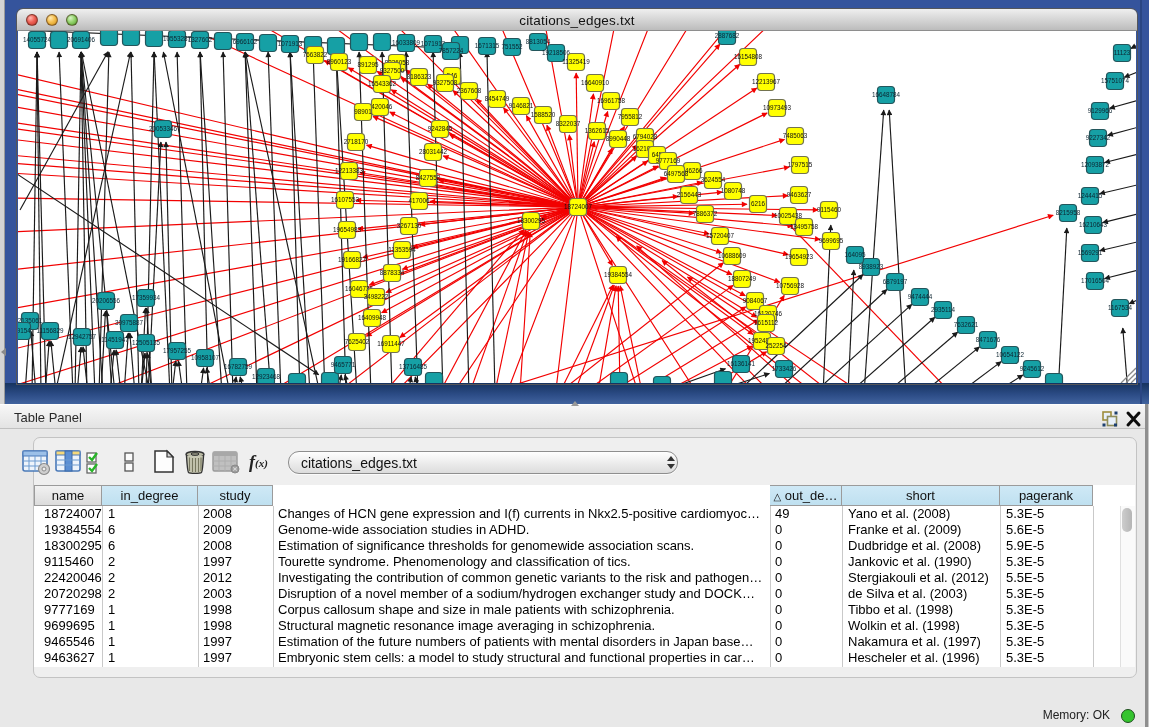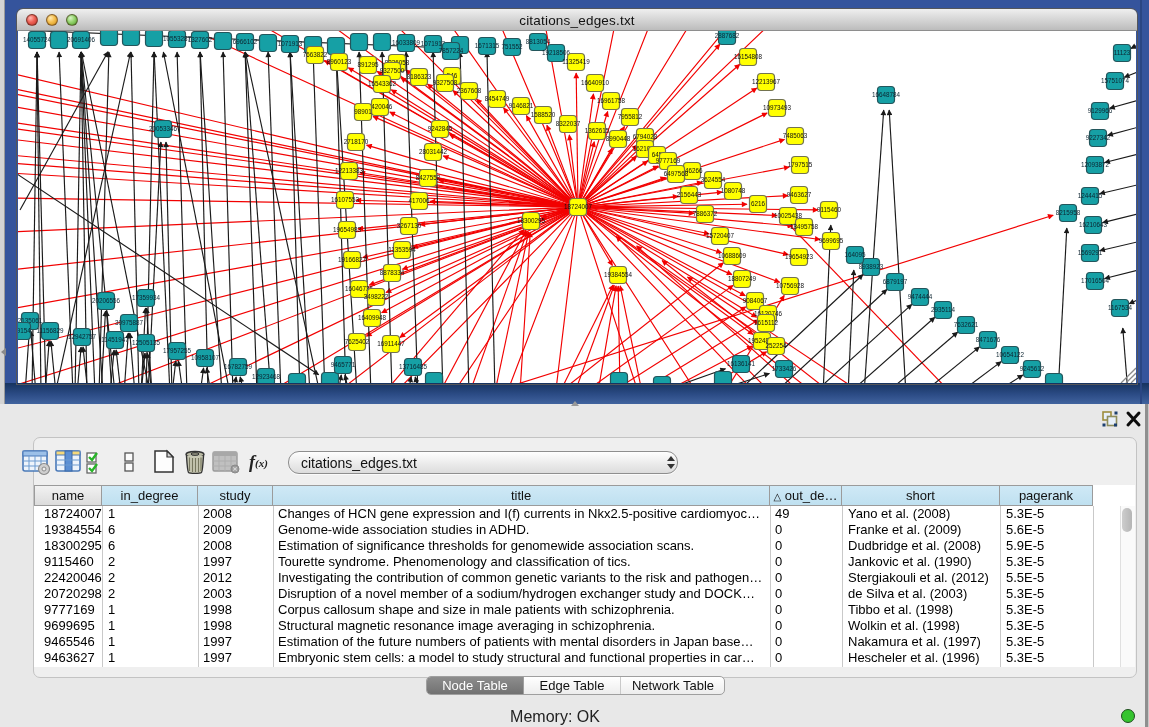--- a/index.html
+++ b/index.html
@@ -26,21 +26,21 @@
 .cline{position:absolute;top:0;width:1px;height:161px;background:#c9c9c9}
 .trow{position:absolute;left:34px;width:1101px;height:16px;font-size:13px;color:#000;line-height:16px}
 .trow span{position:absolute;top:0;white-space:nowrap}
 .clip{overflow:hidden;display:inline-block}
 #sbar{left:1120px;top:506px;width:15px;height:161px;background:#fafafa;border-left:1px solid #e0e0e0}
 #sthumb{left:1122px;top:508px;width:10px;height:24px;background:linear-gradient(90deg,#cdcdcd,#b5b5b5);border-radius:5px}
 
 #tabs{left:426px;top:676px;width:299px;height:19px;border:1px solid #9f9f9f;border-radius:5px;background:linear-gradient(#fff,#ededed);overflow:hidden}
 .tab{position:absolute;top:0;height:19px;font-size:13px;text-align:center;line-height:18px;color:#111}
 .tab.sel{background:linear-gradient(#8d8d8d,#6e6e6e);color:#fff}
-#mem{left:0;top:708px;width:1110px;text-align:center;font-size:16px;color:#222}
+#mem{left:0;top:708px;width:1110px;text-align:right;font-size:12px;color:#222}
 #memdot{left:1121px;top:709px;width:14px;height:14px;border-radius:50%;background:#35c42f;border:1.5px solid #1f4d1f}
 #rstrip{left:1145px;top:404px;width:4px;height:323px;background:#8f8f8f;border-right:1px solid #c9c9c9}
 </style></head><body>
 <div id="stage">
 <div id="desktop" class="abs">
       <div class="lstrip abs"></div>
       <div class="bstrip abs"></div>
       <div class="rline abs"></div>
     </div>
 <div id="win" class="abs">
@@ -528,20 +528,23 @@
           <text x="578.0" y="209.0" font-size="6.3" text-anchor="middle" fill="#111" font-family="Liberation Sans, sans-serif">18724007</text>
           <g stroke="#8a8a8a" stroke-width="1.3">
             <line x1="1136" y1="368" x2="1121" y2="383"></line>
             <line x1="1136" y1="373" x2="1126" y2="383"></line>
             <line x1="1136" y1="378" x2="1131" y2="383"></line>
           </g>
         </svg>
       </div>
 </div>
 <div id="tpanel" class="abs">
+ <div id="tpbar" class="abs">
+        <div class="t">Table Panel</div>
+      </div>
  <svg class="abs" style="left:1100px;top:5px" width="44" height="20" viewBox="0 0 44 20">
   <rect x="3" y="3" width="8" height="8" fill="#e8f0fa" stroke="#9d8d3c" stroke-width="1.6"></rect>
   <rect x="7.5" y="7.5" width="9" height="9" fill="#e8f0fa" stroke="#8d8d5c" stroke-width="1.6"></rect>
   <rect x="14.5" y="2.5" width="3" height="3" fill="#1c3f6e"></rect>
         <rect x="2.5" y="14.5" width="3" height="3" fill="#1c3f6e"></rect>
         <rect x="14" y="14.5" width="3" height="3" fill="#1c3f6e"></rect>
   <path d="M28 4 L39 16 M39 4 L28 16" stroke="#0c0c0c" stroke-width="3" stroke-linecap="round"></path>
  </svg>
  <div id="inner" class="abs"></div>
 </div>
@@ -591,21 +594,20 @@
 <div class="abs" style="left:288px;top:451px;width:390px;height:23px;border:1px solid #8e8e8e;border-radius:11px;background:linear-gradient(#fefefe,#dcdcdc);box-shadow:0 1px 0 rgba(255,255,255,.7)">
  <div class="abs" style="left:12px;top:3px;font-size:14px;color:#111">citations_edges.txt</div>
  <div class="abs" style="left:378px;top:4px;width:0;height:0;border-left:4px solid transparent;border-right:4px solid transparent;border-bottom:5px solid #333"></div>
  <div class="abs" style="left:378px;top:12px;width:0;height:0;border-left:4px solid transparent;border-right:4px solid transparent;border-top:5px solid #333"></div>
 </div>
 
 <div class="abs" style="left:34px;top:485px;width:1101px;height:21px;background:#fff"></div>
 <div class="hc gray" style="left:34px;width:68px;border-left:1px solid #9b9b9b">name</div>
 <div class="hc" style="left:102px;width:96px">in_degree</div>
 <div class="hc" style="left:198px;width:75px">study</div>
-<div class="hc" style="left:273px;width:497px">title</div>
 <div class="hc" style="left:770px;width:72px"><span style="font-size:10px">△</span> out_de…</div>
 <div class="hc" style="left:842px;width:158px">short</div>
 <div class="hc" style="left:1000px;width:93px">pagerank</div>
 <div id="tbody" class="abs">
  <div class="cline" style="left:68px"></div>
       <div class="cline" style="left:164px"></div>
  <div class="cline" style="left:239px"></div>
       <div class="cline" style="left:736px"></div>
  <div class="cline" style="left:808px"></div>
       <div class="cline" style="left:966px"></div>
@@ -696,22 +698,17 @@
 <span style="left:10px">9463627</span>
       <span style="left:74px">1</span>
       <span style="left:169px">1997</span>
       <span style="left:244px;width:487px" class="clip">Embryonic stem cells: a model to study structural and functional properties in car…</span>
       <span style="left:741px">0</span>
       <span style="left:814px">Hescheler et al. (1996)</span>
       <span style="left:972px">5.3E-5</span>
     </div>
 <div id="sbar" class="abs"></div>
     <div id="sthumb" class="abs"></div>
-<div id="tabs" class="abs">
- <div class="tab sel" style="left:0;width:96px">Node Table</div>
- <div class="tab" style="left:96px;width:97px;border-left:1px solid #9f9f9f">Edge Table</div>
- <div class="tab" style="left:193px;width:105px;border-left:1px solid #c9c9c9">Network Table</div>
-</div>
 <div id="mem" class="abs">Memory: OK</div>
     <div id="memdot" class="abs"></div>
 <div id="rstrip" class="abs"></div>
 <div class="abs" style="left:1px;top:348px;width:0;height:0;border-top:4px solid transparent;border-bottom:4px solid transparent;border-right:5px solid #8a8a8a"></div>
 <div class="abs" style="left:571px;top:401px;width:0;height:0;border-left:4px solid transparent;border-right:4px solid transparent;border-bottom:5px solid #999"></div>
 </div>
 </body></html>

